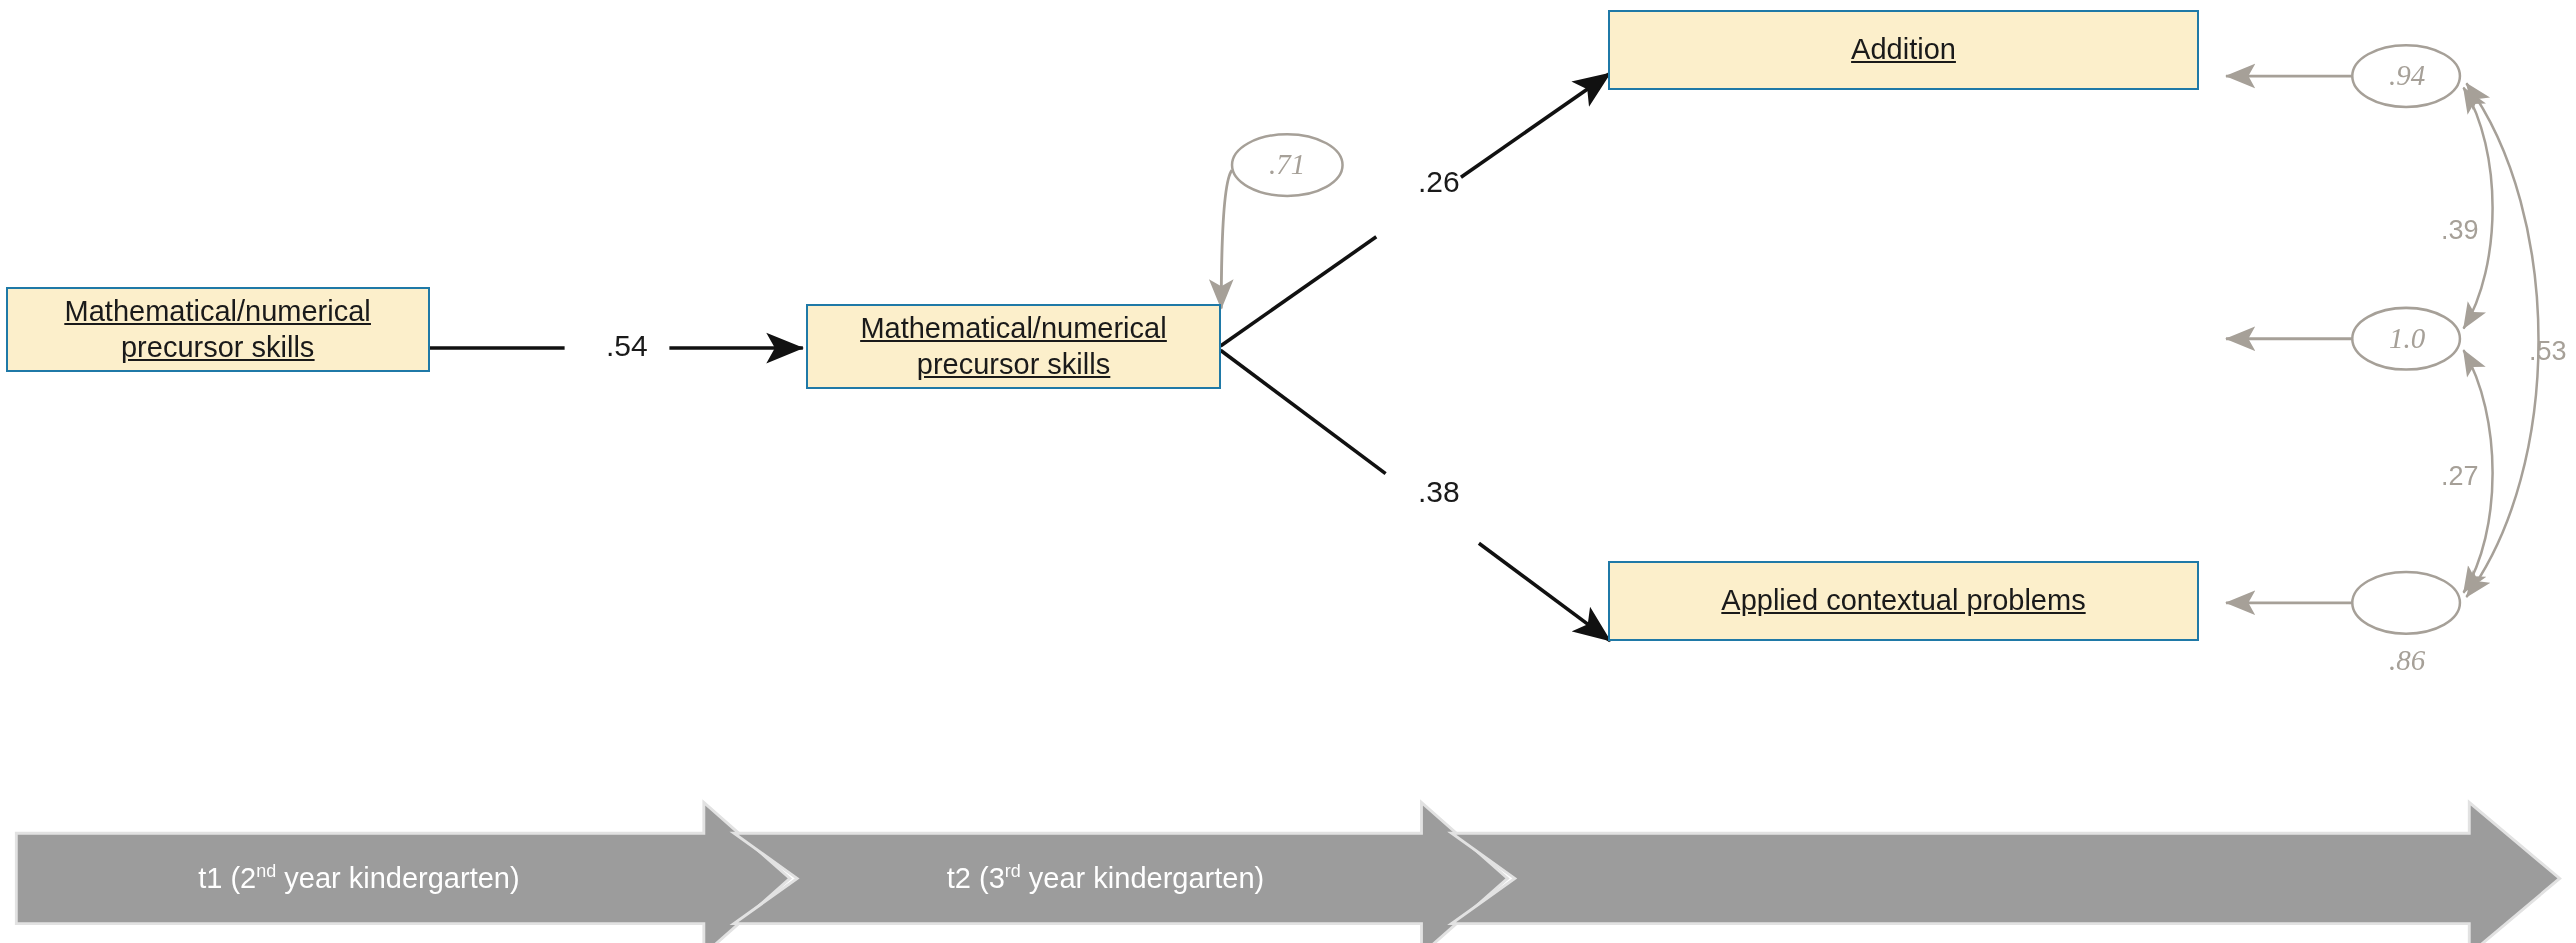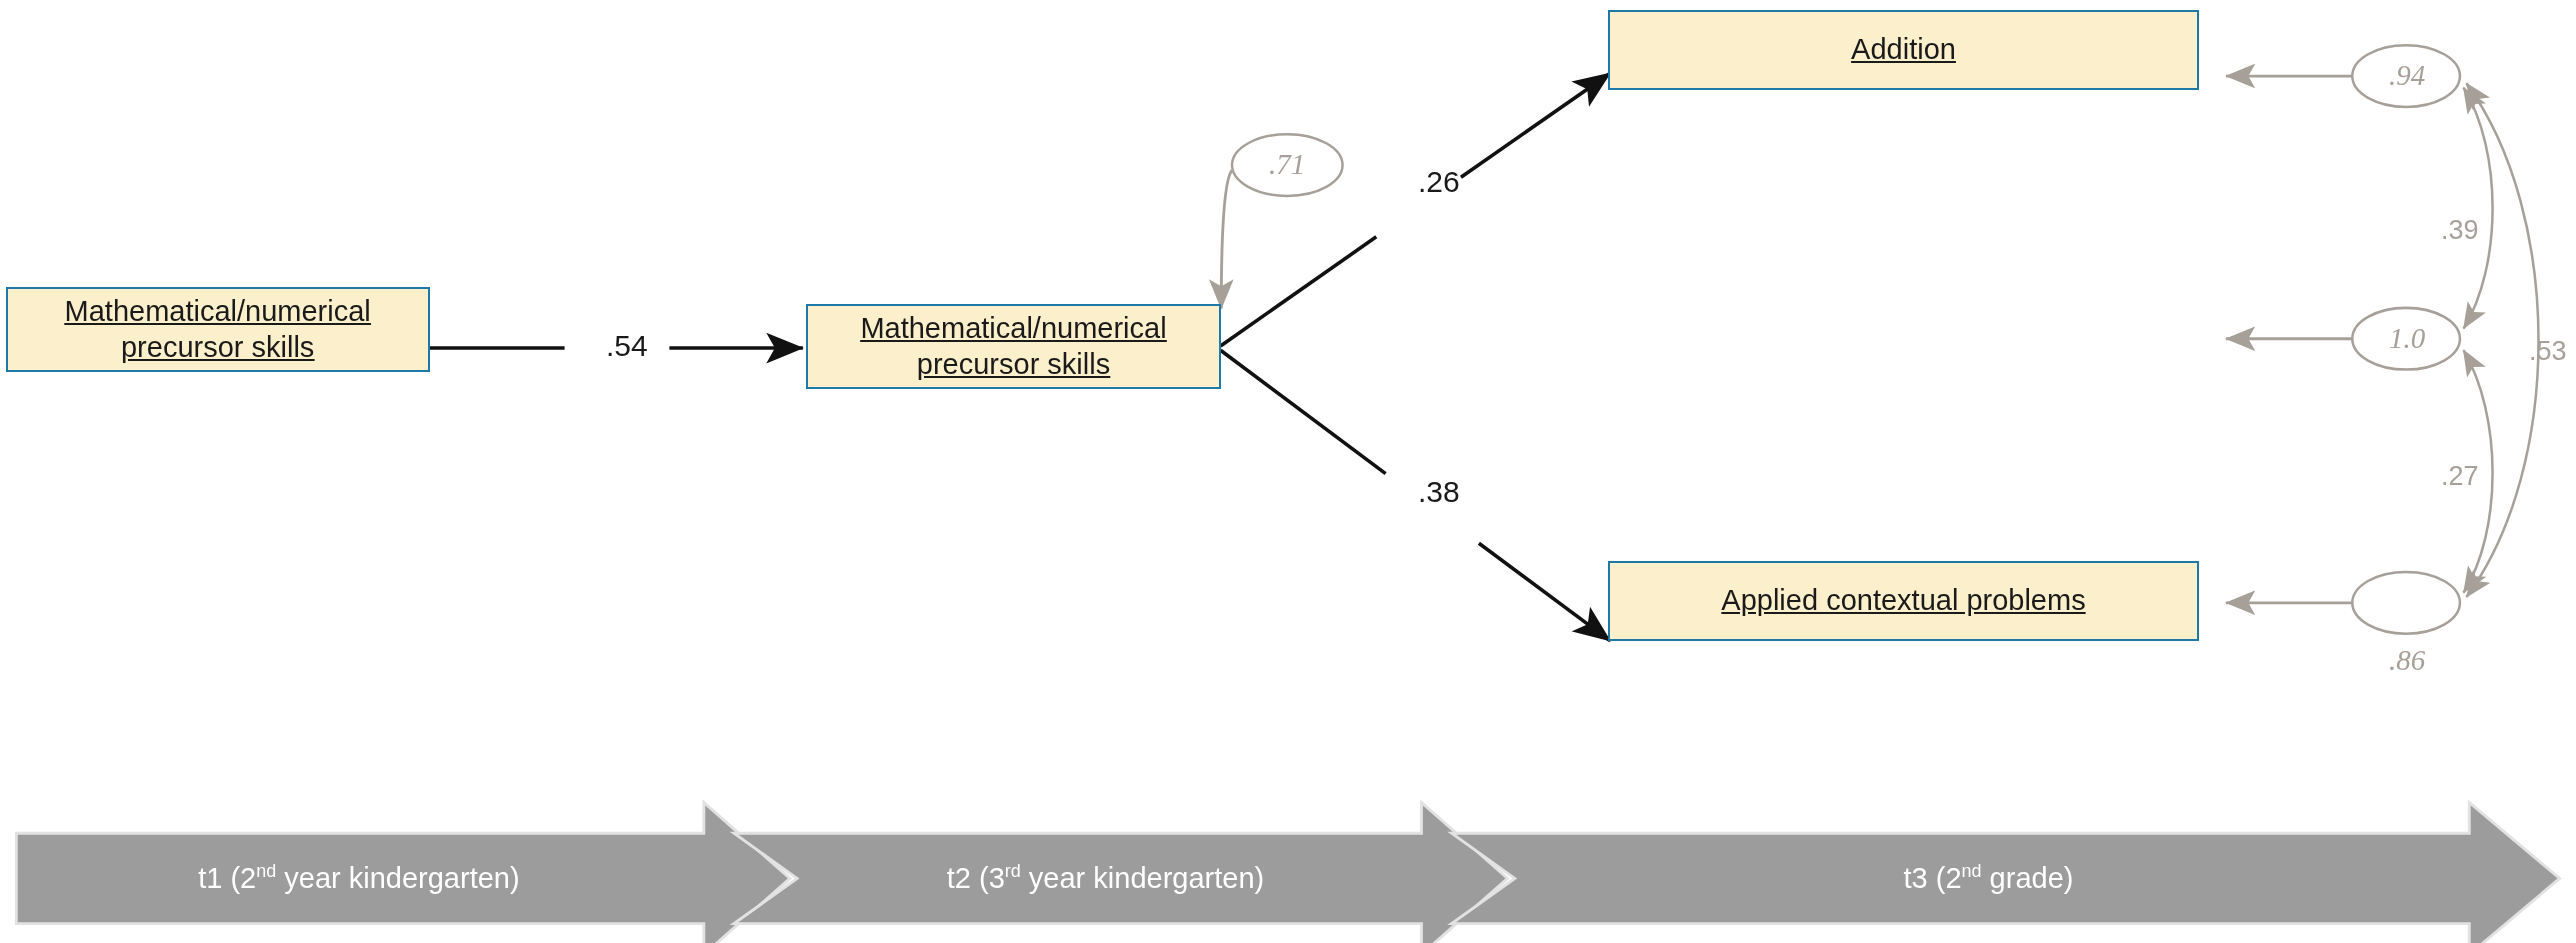--- a/index.html
+++ b/index.html
@@ -198,18 +198,15 @@
   <div class="corr-label" style="left:2441px; top:461px;text-align:right;">.27</div>
 
   <div class="timeline-label" style="left:14.4px; top:862px; width:689px;">
     <span>t1 (2</span><sup>nd</sup><span> year kindergarten)</span>
   </div>
 
   <div class="timeline-label" style="left:775px; top:862px; width:661px;">
     <span>t2 (3</span><sup>rd</sup><span> year kindergarten)</span>
   </div>
 
-  <div class="timeline-label" style="left:1493px; top:862px; width:991px;">
-    <span>t3 (2</span><sup>nd</sup><span> grade)</span>
-  </div>
 
 </div>
 
 
 </body></html>

